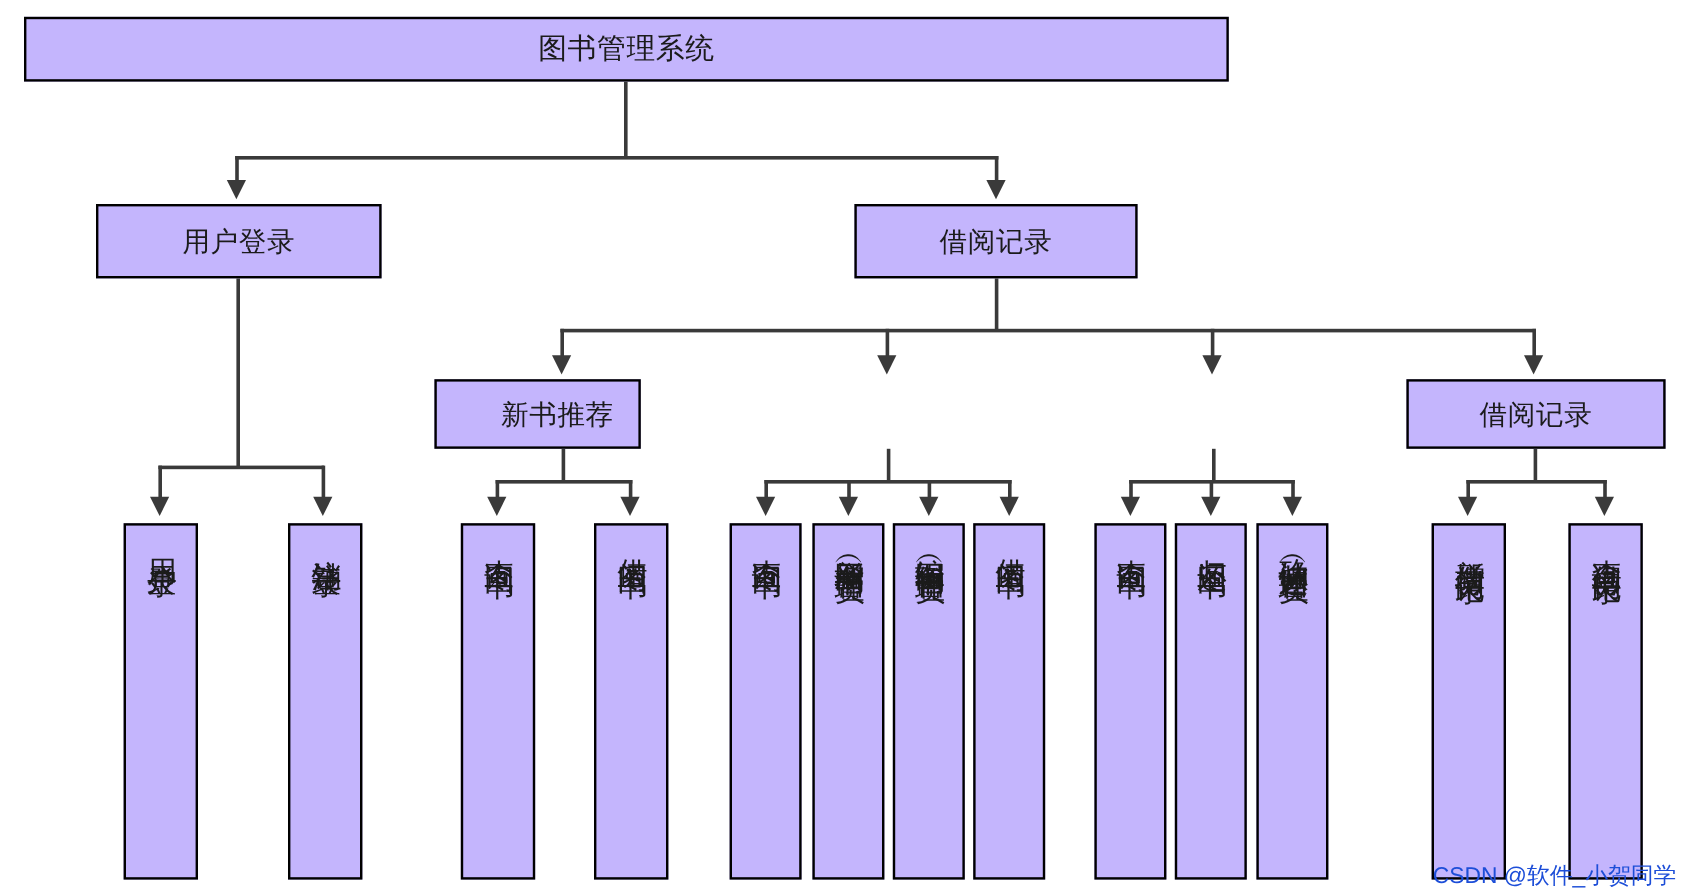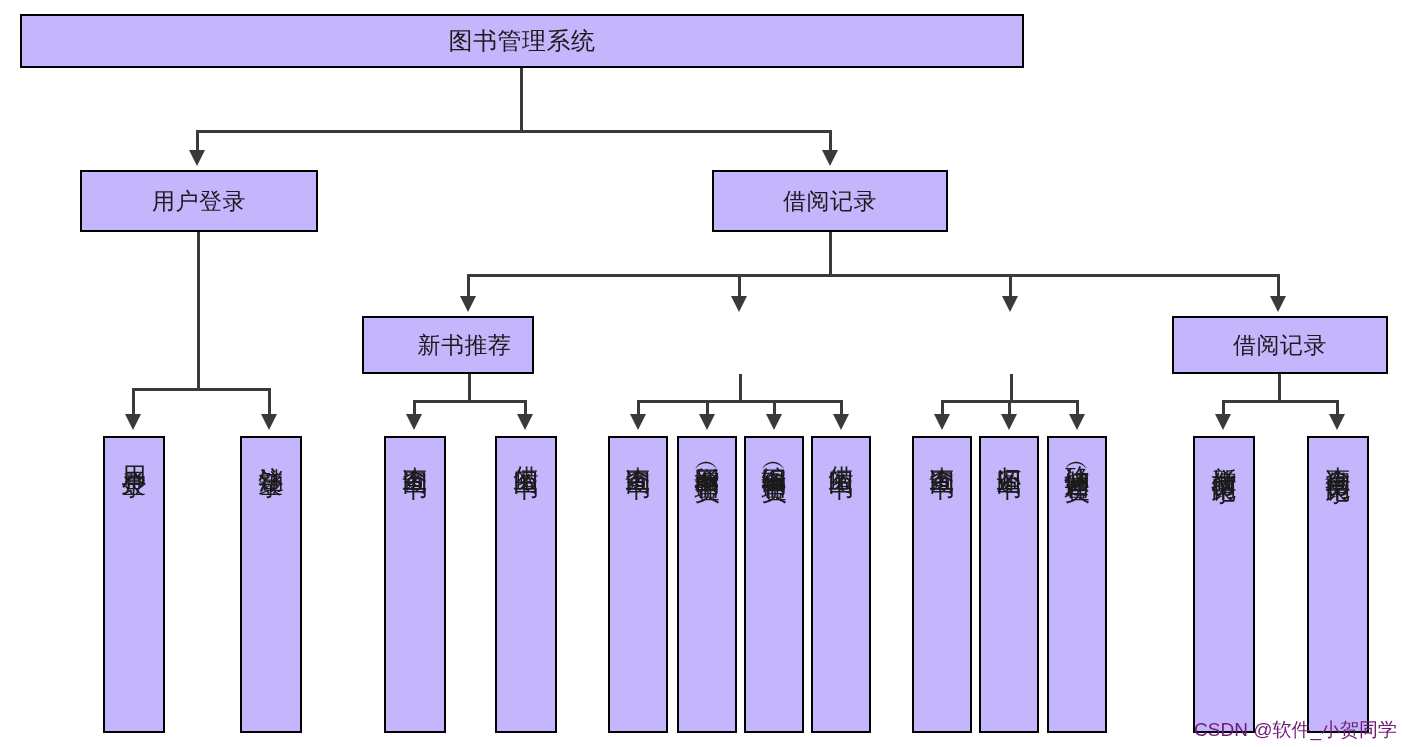--- a/index.html
+++ b/index.html
@@ -73,21 +73,21 @@
     height: 0;
     border-left: 8px solid transparent;
     border-right: 8px solid transparent;
     border-top: 16px solid #3a3a3a;
   }
   #watermark {
     position: absolute;
     right: 8px;
     bottom: 4px;
     font-size: 19px;
-    color: #701a75;
+    color: #1d4ed8;
     white-space: nowrap;
     font-family: "Liberation Sans", "DejaVu Sans", sans-serif;
   }
 </style>
 </head>
 <body>
 
 <div id="canvas">
 
   <div class="node root h" style="left:20px; top:14px; width:1004px; height:54px;">

